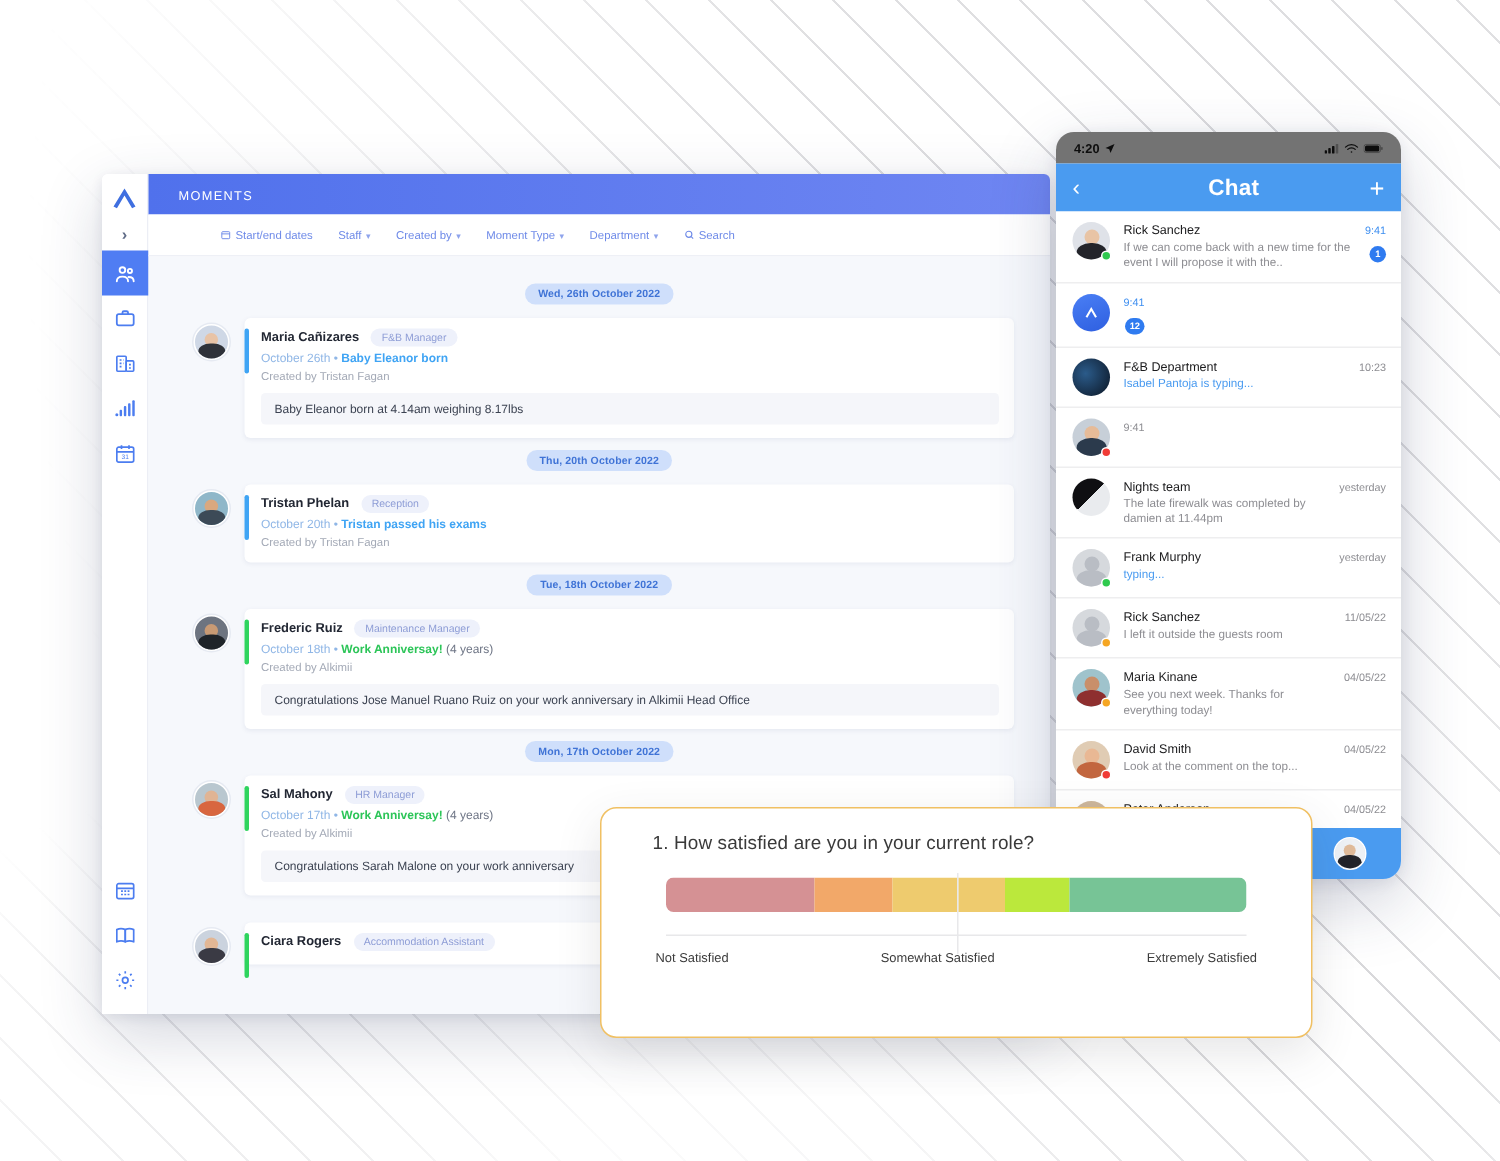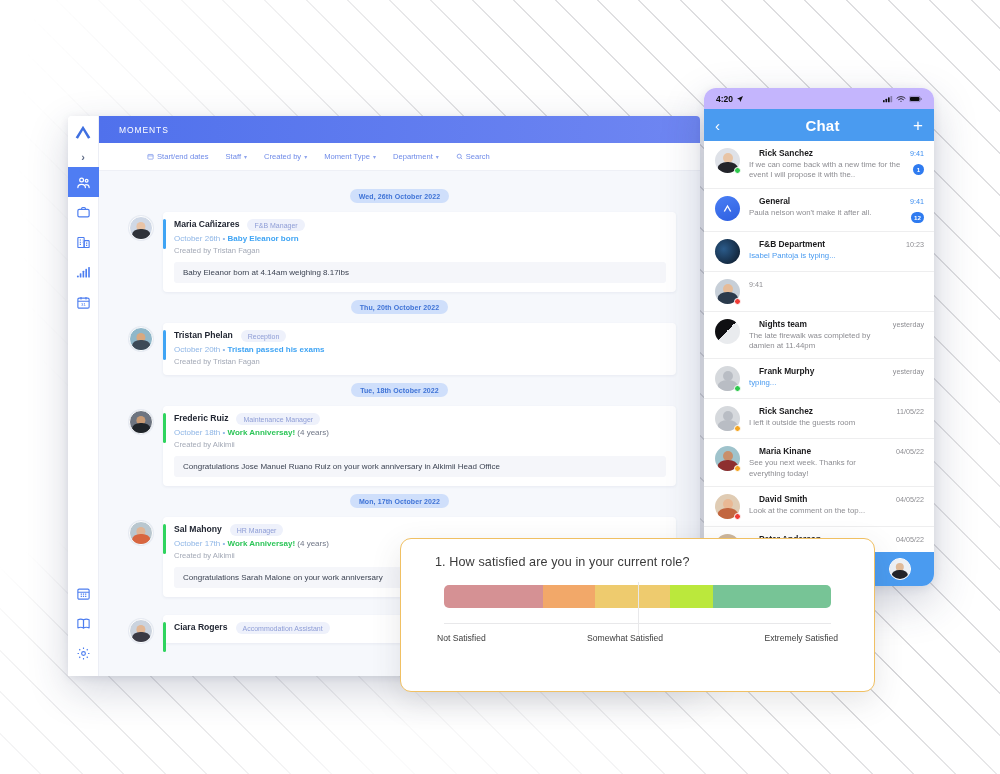--- a/index.html
+++ b/index.html
@@ -185,21 +185,21 @@
     position: absolute;
     left: 704px; top: 88px;
     width: 230px; height: 498px;
     background: #ffffff;
     border-radius: 12px;
     box-shadow: 0 16px 44px rgba(40,50,90,0.22), 0 2px 10px rgba(40,50,90,0.10);
     overflow: hidden;
     display: flex; flex-direction: column;
   }
   .ph-status {
-    height: 22px; background:#c4b5fd;
+    height: 22px; background:#737373;
     display:flex; align-items:center; justify-content:space-between;
     padding: 1px 12px;
   }
   .ph-time { font-size: 8.5px; font-weight: bold; color:#0d0d0d; display:flex; align-items:center; gap:3px;}
   .ph-sysicons { display:flex; align-items:center; gap:3px; }
   .ph-header {
     height: 33px;
     background: #4a9bf0;
     display:flex; align-items:center; justify-content:space-between;
     padding: 0 11px;
@@ -222,21 +222,21 @@
   }
   .chat-av .circ { position:absolute; inset:0; border-radius:50%; overflow:hidden; }
   .chat-av .head { position:absolute; left:50%; top:20%; transform:translateX(-50%); width:40%; height:40%; border-radius:50%; }
   .chat-av .body { position:absolute; left:50%; bottom:-10%; transform:translateX(-50%); width:82%; height:55%; border-radius:46% 46% 0 0; }
   .dot {
     position:absolute; right:-1px; bottom:-1px;
     width:7px; height:7px; border-radius:50%;
     border:1.4px solid #fff;
   }
   .chat-text { flex:1 1 auto; min-width:0; padding-right: 4px;}
-  .chat-name { font-size:8.4px; font-weight:bold; color:#1b1b1d;margin-left:10px; }
+  .chat-name { font-size:8.4px; font-weight:normal; color:#1b1b1d; }
   .chat-prev { font-size:7.8px; color:#8d8d92; margin-top:2px; line-height:1.32; }
   .chat-prev.typing { color:#4a9bf0; }
   .chat-right { flex:0 0 auto; text-align:right; padding-top:1px; }
   .chat-time { font-size:7.2px; color:#8d8d92; white-space:nowrap;}
   .chat-time.blue { color:#3d8ef0; }
   .badge {
     display:inline-block; margin-top:3px;
     background:#2f7bf0; color:#fff;
     font-size:6.2px; font-weight:bold;
     min-width:11px; height:11px; line-height:11px;
@@ -564,24 +564,20 @@
     </div>
 
     <div class="chat-row">
       <div class="chat-av">
         <div class="circ" style="background:linear-gradient(160deg,#4a7ff5,#2e5fe0);display:flex;align-items:center;justify-content:center;">
           <svg viewBox="0 0 24 24" width="13" height="13">
               <path d="M12 5 L19 17 L16.8 18.2 L12 9.8 L7.2 18.2 L5 17 Z" fill="#ffffff"></path>
             </svg>
         </div>
       </div>
-      <div class="chat-text">
-        <div class="chat-name">General</div>
-        <div class="chat-prev">Paula nelson won't make it after all.</div>
-      </div>
       <div class="chat-right">
         <div class="chat-time blue">9:41</div>
         <div class="badge">12</div>
       </div>
     </div>
 
     <div class="chat-row">
       <div class="chat-av">
         <div class="circ" style="background:radial-gradient(circle at 35% 40%,#2b5b8a,#0b1523);"></div>
       </div>

